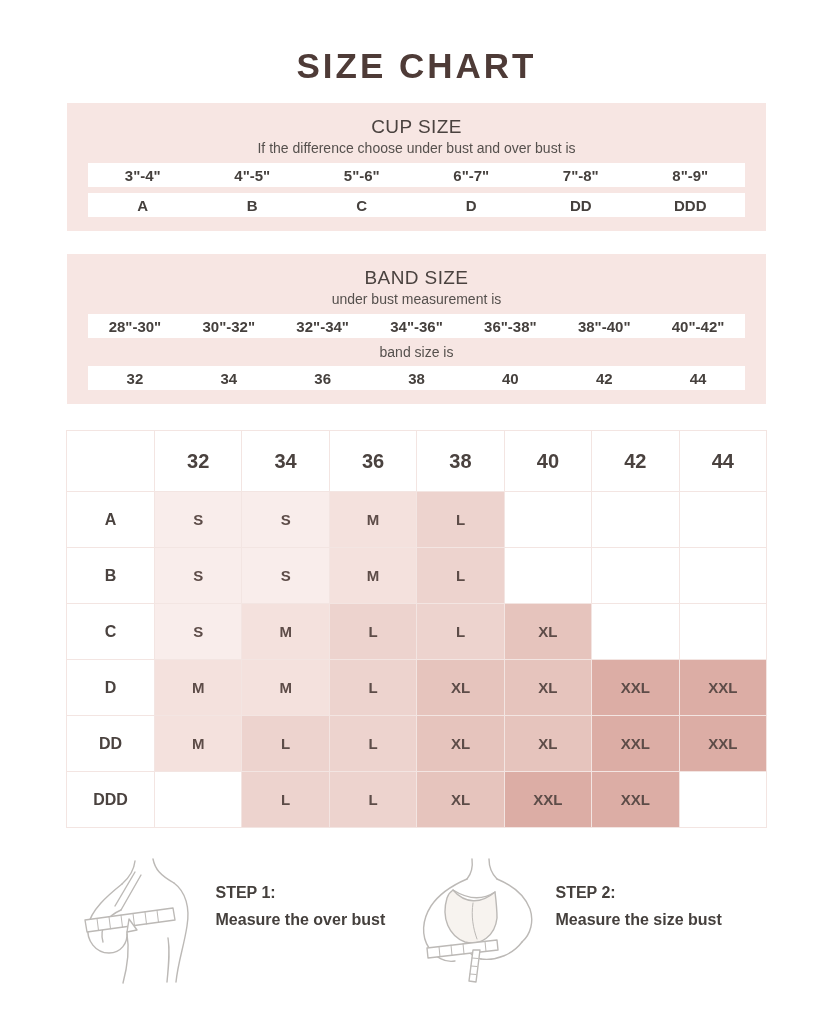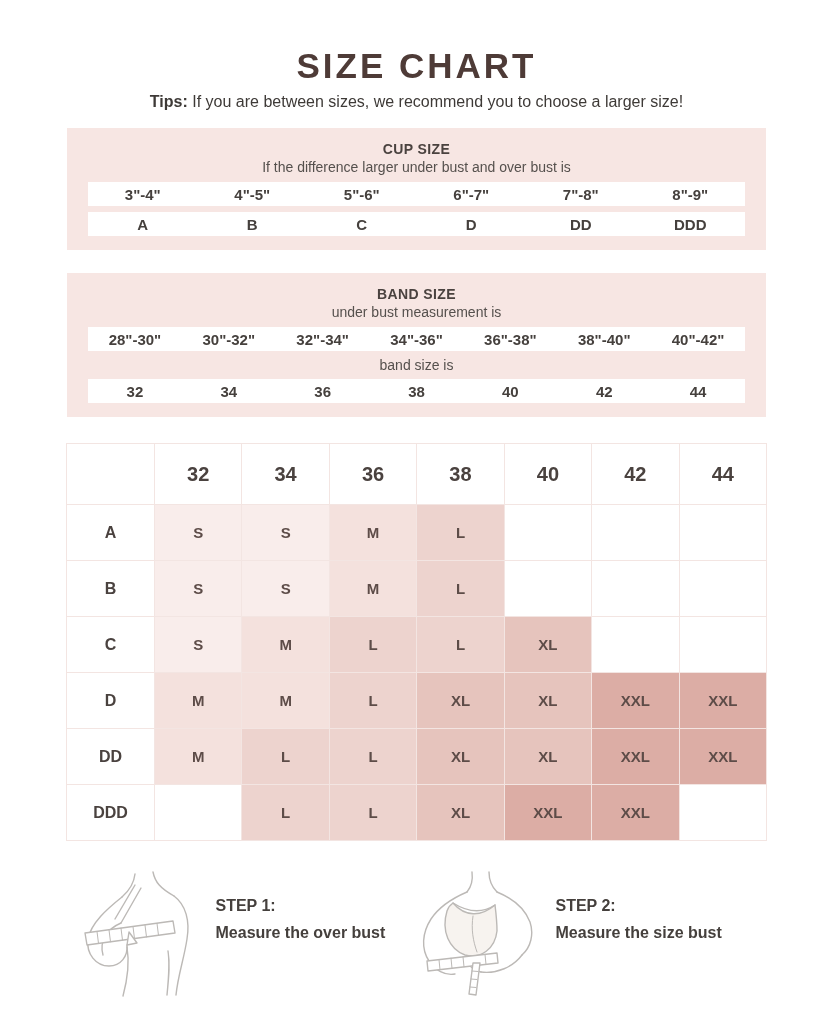--- a/index.html
+++ b/index.html
@@ -10,21 +10,21 @@
   
   .title { margin-top:46px; text-align:center; font-size:35px; font-weight:700;
            letter-spacing:3px; color:#4e3b37; }
   .tips { margin-top:7px; text-align:center; font-size:16px; color:#3e3a37; }
   .tips b { font-weight:700; }
 
   
   .panel { width:699px; margin:0 auto; background:#f7e6e3; padding:13px 0 14px; }
   .panel-1 { margin-top:17px; }
   .panel-2 { margin-top:23px; }
-  .panel h2 { text-align:center; font-size:14px; font-weight:700; color:#4a423f; letter-spacing:.4px; }
+  .panel h2 { text-align:center; font-size:19px; font-weight:400; color:#4a423f; letter-spacing:.4px; }
   .panel .sub { text-align:center; font-size:14px; color:#55504d; margin-top:2px; }
   .strip { margin:7px 21px 0; background:#ffffff; display:flex; height:24px; align-items:center; }
   .strip span { flex:1; text-align:center; font-size:15px; font-weight:700; color:#45403d; }
   .connector { text-align:center; font-size:14px; color:#55504d; margin-top:6px; }
   .strip.second { margin-top:6px; }
 
   
   table.matrix { width:701px; margin:26px auto 0; border-collapse:collapse; table-layout:fixed;
                  border:1px solid #d6bcb5; }
   table.matrix col.c0 { width:88px; }
@@ -50,25 +50,24 @@
   .step-text { margin-left:14px; margin-top:-28px; }
   .step-title { font-size:16px; font-weight:700; color:#45403d; }
   .step-desc  { font-size:16px; font-weight:700; color:#45403d; margin-top:9px; }
 </style>
 </head>
 <body>
 
 <div class="page">
 
   <h1 class="title">SIZE CHART</h1>
-  <p class="tips"><b>Tips:</b> <span>If you are between sizes, we recommend you to choose a larger size!</span></p>
 
   <section class="panel panel-1">
     <h2>CUP SIZE</h2>
-    <p class="sub">If the difference larger under bust and over bust is</p>
+    <p class="sub">If the difference choose under bust and over bust is</p>
     <div class="strip">
       <span>3"-4"</span>
       <span>4"-5"</span>
       <span>5"-6"</span>
       <span>6"-7"</span>
       <span>7"-8"</span>
       <span>8"-9"</span>
     </div>
     <div class="strip second">
       <span>A</span>

